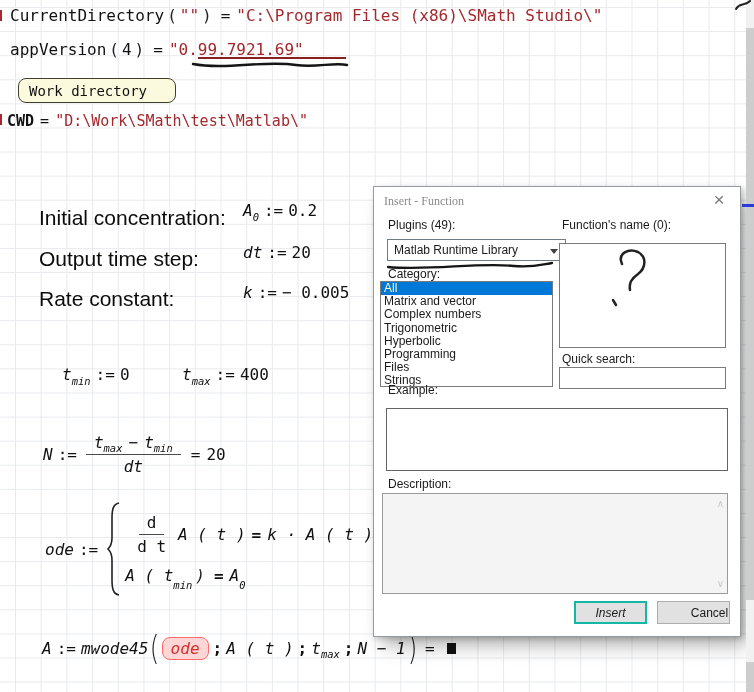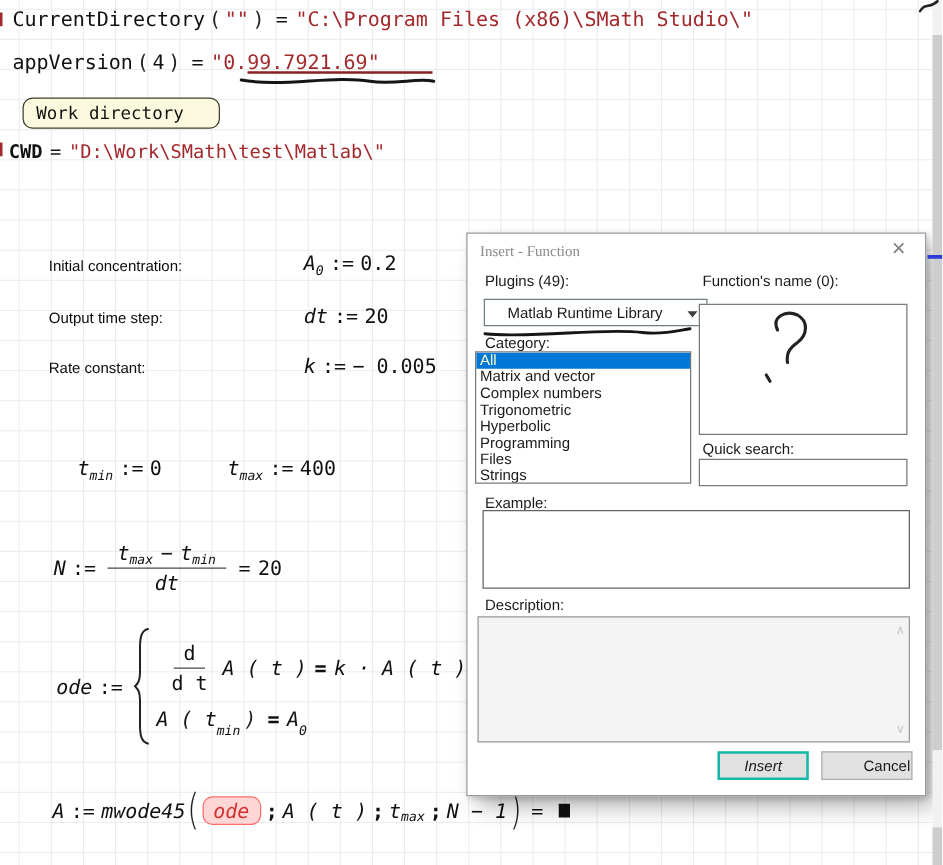--- a/index.html
+++ b/index.html
@@ -11,21 +11,21 @@
                      linear-gradient(to bottom,#e8eaed 1px,transparent 1px);
     background-size:25.7px 24.1px;background-position:15px 7px;}
   .expr{position:absolute;white-space:nowrap;display:flex;align-items:center;color:#111;}
   .mono{font-family:"DejaVu Sans Mono",monospace;font-size:16px;}
   .it{font-style:italic;}
   .str{color:#a3292d;}
   .par{margin:0 3px;color:#222;}
   .eq{margin:0 6px;}
   .asn{margin:0 5px;}
   .sub{font-size:10.5px;position:relative;top:6px;font-style:italic;}
-  .lbl{position:absolute;font-size:12px;color:#0c0c0c;white-space:nowrap;}
+  .lbl{position:absolute;font-size:21px;color:#0c0c0c;white-space:nowrap;}
   .frac{display:inline-flex;flex-direction:column;align-items:center;margin:0 4px;}
   .frac .num{padding:0 8px 2px 8px;border-bottom:1.6px solid #4a4a4a;display:flex;align-items:center;}
   .frac .den{padding:2px 8px 0 8px;display:flex;align-items:center;}
   .beq{font-weight:bold;margin:0 6px;}
   .bsemi{font-weight:bold;margin:0 4px;}
   .bigpar{display:inline-block;font-family:"DejaVu Sans",sans-serif;font-size:34px;font-weight:200;
           line-height:30px;transform:scaleX(.72);color:#222;}
   .odebox{display:inline-flex;align-items:center;justify-content:center;background:#ffd6d6;
           border:1.6px solid #ff6b6b;border-radius:8px;padding:1px 8px;color:#d43131;}
   .sq{display:inline-block;width:9px;height:11px;background:#111;margin-left:6px;}
@@ -40,21 +40,21 @@
   .dialog{position:absolute;left:373px;top:186px;width:368px;height:451px;background:#fff;
           border:1px solid #969ba1;box-sizing:border-box;
           box-shadow:8px 10px 18px -2px rgba(0,0,0,.32),2px 2px 5px rgba(0,0,0,.18);
           font-size:12px;color:#1a1a1a;}
   .dlg-title{position:absolute;left:0;top:0;width:100%;height:28px;line-height:28px;}
   .dlg-title span{margin-left:10px;color:#8b8b8b;font-family:Liberation Serif, serif;}
   .dlg-close{position:absolute;right:10px;top:2px;width:22px;height:22px;text-align:center;
              font-size:19px;line-height:22px;color:#7d7d7d;cursor:default;}
   .dlg-label{position:absolute;white-space:nowrap;}
   .combo{position:absolute;left:13px;top:52px;width:179px;height:22px;border:1px solid #707b84;
-         background:#fff;box-sizing:border-box;display:flex;align-items:center;padding-left:18px;}
+         background:#fff;box-sizing:border-box;display:flex;align-items:center;padding-left:6px;}
   .combo .chev{position:absolute;right:7px;top:9px;width:0;height:0;border-left:4px solid transparent;
          border-right:4px solid transparent;border-top:5px solid #404040;}
   .catlist{position:absolute;left:6px;top:94px;width:173px;height:106px;border:1px solid #7a7a7a;
            background:#fff;box-sizing:border-box;overflow:hidden;}
   .catlist div{height:13.2px;line-height:13.2px;padding-left:3px;}
   .catlist .sel{background:#0078d7;color:#fef9c3;}
   .namelist{position:absolute;left:185px;top:56px;width:167px;height:105px;border:1px solid #7a7a7a;
             background:#fff;box-sizing:border-box;}
   .qsearch{position:absolute;left:185px;top:180px;width:167px;height:22px;border:1px solid #7a7a7a;
            background:#fff;box-sizing:border-box;font-size:12px;padding:0 4px;outline:none;}
@@ -249,21 +249,21 @@
     <div class="namelist">
       <svg class="ink" style="left:40px;top:4px" width="60" height="62" viewBox="0 0 60 62">
         <path d="M22,16 C17,5 29,0 38,4 C47,9 46,20 38,26 C31,31 29,35 30,42" fill="none" stroke="#222" stroke-width="2.5" stroke-linecap="round"></path>
         <path d="M13,52 L16,57" fill="none" stroke="#222" stroke-width="2.5" stroke-linecap="round"></path>
       </svg>
     </div>
 
     <div class="dlg-label" style="left:188px;top:165px">Quick search:</div>
     <input class="qsearch" type="text" value="" style="">
 
-    <div class="dlg-label" style="left:14px;top:208px">Example:</div>
+    <div class="dlg-label" style="left:14px;top:196px">Example:</div>
     <div class="exbox"></div>
 
     <div class="dlg-label" style="left:14px;top:290px">Description:</div>
     <div class="descbox">
       <span class="sarr" style="top:4px">∧</span>
       <span class="sarr" style="bottom:4px">∨</span>
     </div>
 
     <div class="btn btn-default" style="left:200px;top:414px">Insert</div>
     <div class="btn btn-normal" style="left:283px;top:414px">Cancel</div>

